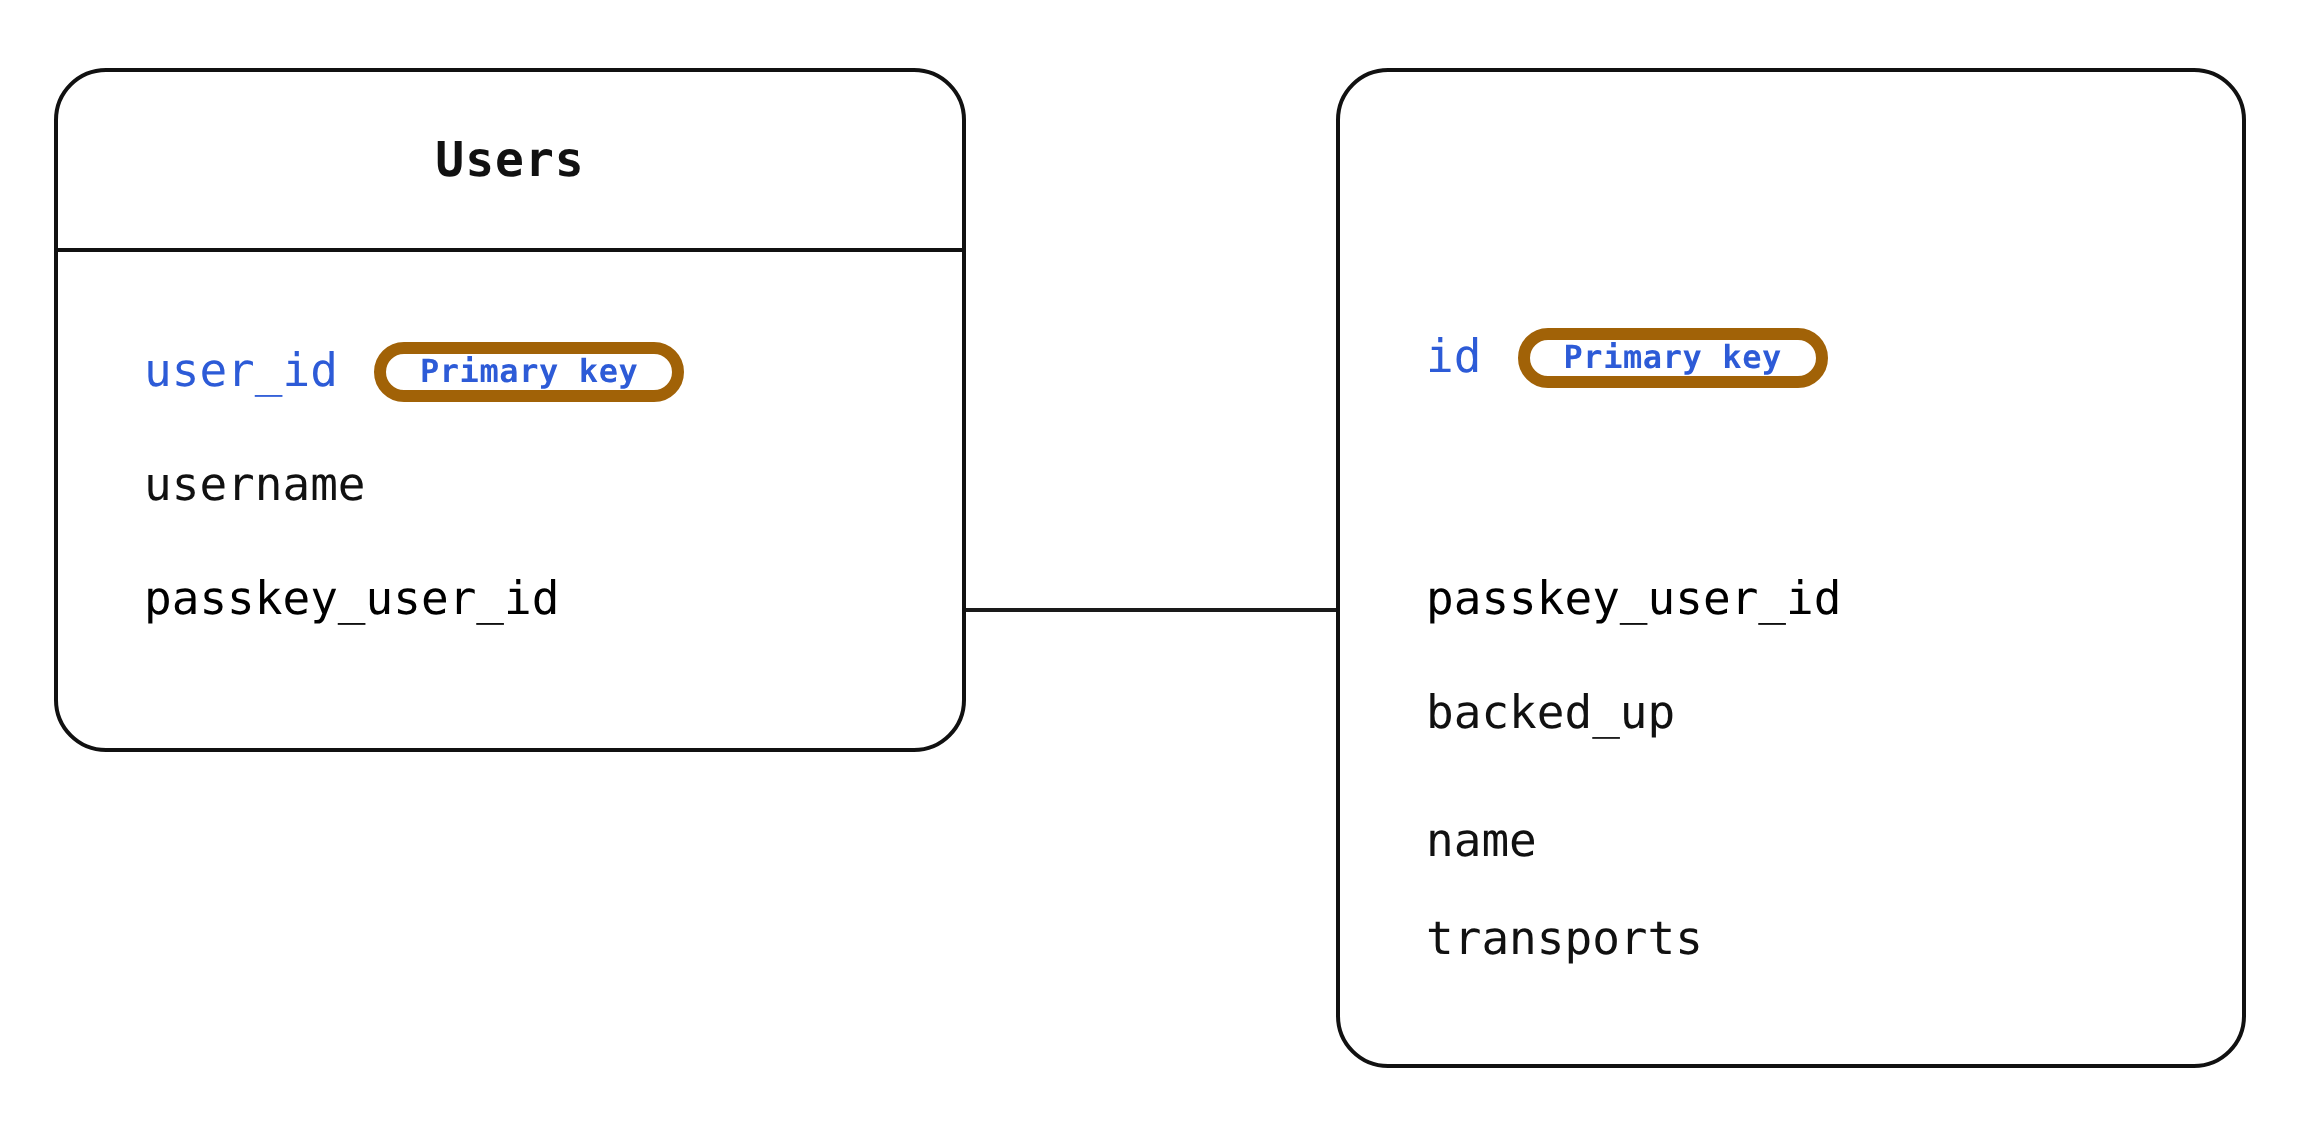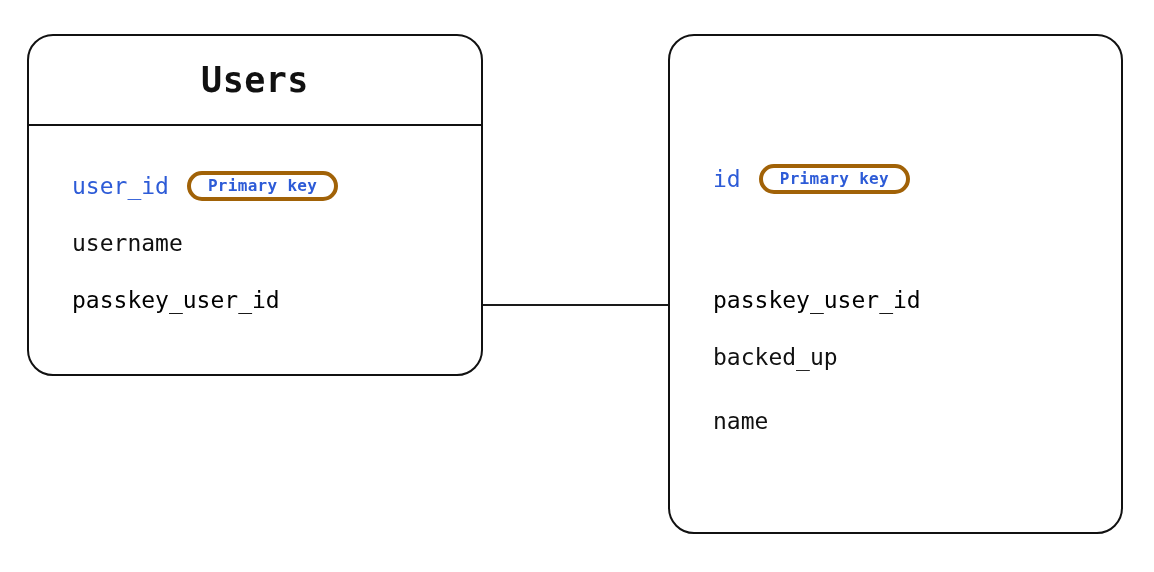--- a/index.html
+++ b/index.html
@@ -47,21 +47,21 @@
     display: flex;
     align-items: center;
     justify-content: center;
     border-bottom: 2px solid #111111;
     box-sizing: border-box;
   }
 
   .entity-title {
     font-family: "DejaVu Sans Mono", "Liberation Mono", monospace;
     font-weight: bold;
-    font-size: 35px;
+    font-size: 24px;
     letter-spacing: 0.5px;
     color: #111111;
     white-space: nowrap;
     line-height: 1;
   }
 
   .entity-body {
     position: absolute;
     left: 0;
     right: 0;
@@ -88,21 +88,21 @@
   .field-name.fk    { color: #000000; }
 
   .pill {
     margin-left: 18px;
     display: inline-flex;
     align-items: center;
     justify-content: center;
     height: 30px;
     padding: 0 17px;
     box-sizing: border-box;
-    border: 4px solid #a16207;
+    border: 6px solid #a16207;
     border-radius: 18px;
     background: #ffffff;
   }
   .pill-label {
     font-family: "DejaVu Sans Mono", "Liberation Mono", monospace;
     font-weight: bold;
     font-size: 16px;
     letter-spacing: 0.3px;
     line-height: 1;
     color: #2d5bd7;
@@ -160,17 +160,20 @@
       </div>
 
       <div class="field-row" style="top:214px;">
         <span class="field-name">backed_up</span>
       </div>
 
       <div class="field-row" style="top:278px;">
         <span class="field-name">name</span>
       </div>
 
+      <div class="field-row" style="top:327px;">
+        <span class="field-name">transports</span>
+      </div>
 
     </div>
   </div>
 
 </div>
 
 </body></html>

